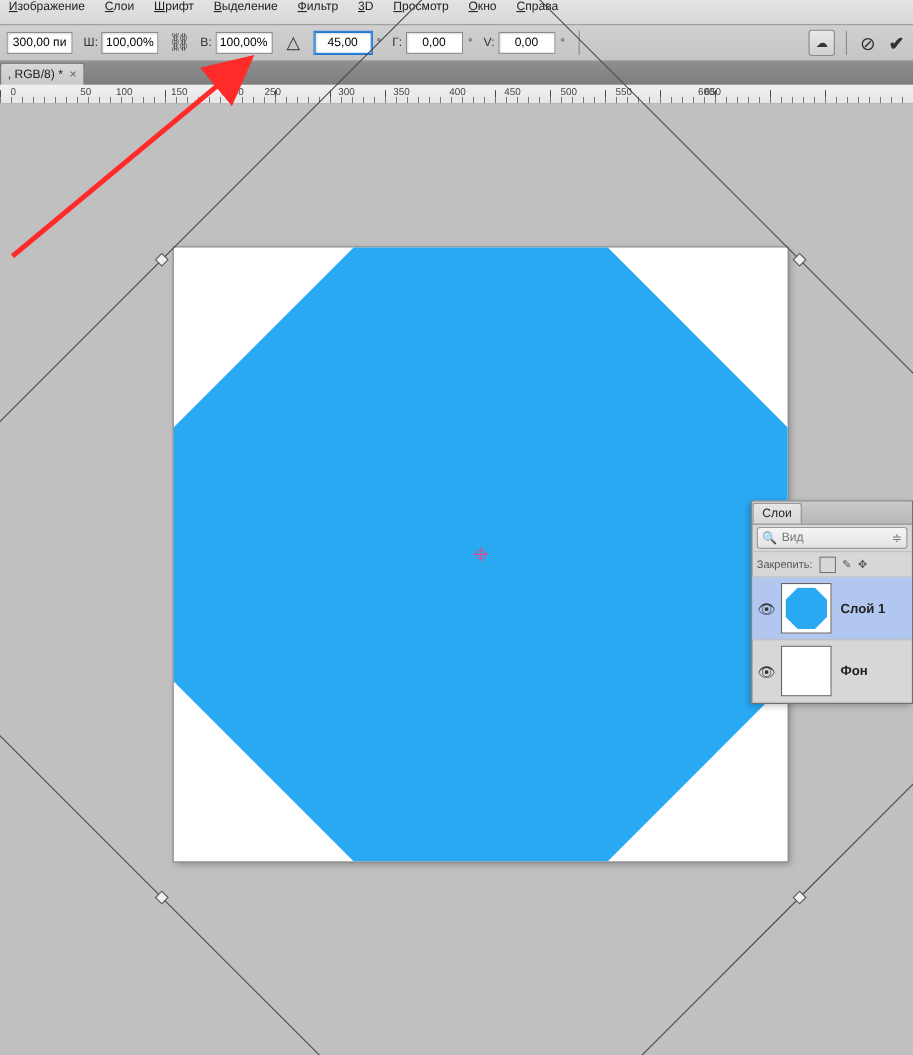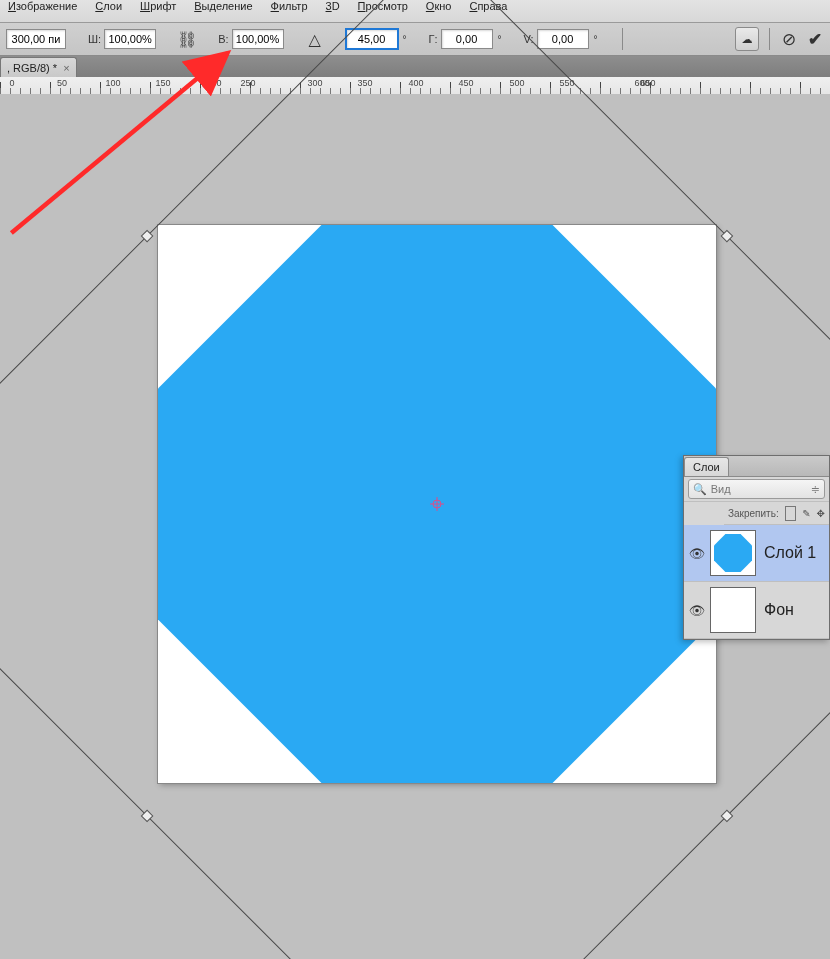--- a/index.html
+++ b/index.html
@@ -1,19 +1,19 @@
 <!DOCTYPE html>
 <html><head>
 <meta charset="utf-8">
 <style>
   html,body{margin:0;padding:0;width:830px;height:959px;font-family:Tahoma,Arial,sans-serif;font-size:11px;background:#b8b8b8;overflow:hidden;-webkit-font-smoothing:antialiased;}
   .menubar{height:22px;background:linear-gradient(#e3e3e3,#d8d8d8);border-bottom:1px solid #9a9a9a;display:flex;align-items:flex-start;padding:0 8px;gap:18px;color:#222;}
   .menubar span{cursor:default;}
   .menubar span .u{text-decoration:underline;}
-  .optbar{height:32px;background:linear-gradient(#d0d0d0,#c5c5c5);border-bottom:1px solid #8a8a8a;display:flex;align-items:center;padding:0 6px;gap:22px;color:#333;}
+  .optbar{height:32px;background:linear-gradient(#d0d0d0,#c5c5c5);border-bottom:1px solid #8a8a8a;display:flex;align-items:center;padding:0 6px;gap:10px;color:#333;}
   .optbar .fld{display:flex;align-items:center;gap:3px;}
   .optbar input{height:18px;border:1px solid #8a8a8a;box-shadow:inset 1px 1px 2px rgba(0,0,0,.15);background:#fff;font-size:11px;text-align:center;width:46px;padding:0 2px;}
   .optbar input.w60{width:54px;}
   .optbar input.sel{border:1px solid #1e78d6;box-shadow:0 0 0 1px #1e78d6,inset 1px 1px 2px rgba(0,0,0,.15);}
   .optbar .deg{font-size:10px;color:#333;margin-left:2px;}
   .optbar .sep{width:1px;height:22px;background:#8a8a8a;margin:0 2px;}
   .optbar .right{margin-left:auto;display:flex;align-items:center;gap:8px;}
   .optbar .iconbtn{width:22px;height:22px;border:1px solid #8a8a8a;border-radius:3px;background:linear-gradient(#eaeaea,#d0d0d0);display:flex;align-items:center;justify-content:center;}
   .optbar .icon{width:18px;height:18px;display:flex;align-items:center;justify-content:center;font-size:16px;color:#333;}
   .optbar select{height:20px;border:1px solid #8a8a8a;background:linear-gradient(#f4f4f4,#dcdcdc);font-size:11px;}
@@ -32,27 +32,27 @@
   .ruler-h::before{content:"";position:absolute;inset:0;background:repeating-linear-gradient(to right,#777 0 1px,transparent 1px 10px),repeating-linear-gradient(to right,#444 0 1px,transparent 1px 50px);background-position:0 11px,0 5px;background-size:10px 6px,50px 12px;background-repeat:repeat-x;}
   
   .arrow{position:absolute;top:42px;left:-10px;width:270px;height:200px;pointer-events:none;}
   
   .panel{position:absolute;right:0;top:455px;width:145px;background:#d7d7d7;border:1px solid #6e6e6e;box-shadow:-2px 2px 6px rgba(0,0,0,.25);}
   .panel .titlebar{height:20px;background:linear-gradient(#cacaca,#b8b8b8);display:flex;align-items:flex-end;border-bottom:1px solid #8a8a8a;}
   .panel .ptab{height:18px;background:linear-gradient(#e6e6e6,#d7d7d7);border:1px solid #8a8a8a;border-bottom:none;border-radius:3px 3px 0 0;padding:0 8px;display:flex;align-items:center;font-size:11px;color:#222;}
   .panel .row{display:flex;align-items:center;height:24px;padding:0 4px;gap:4px;border-bottom:1px solid #bfbfbf;}
   .panel .srch{flex:1;height:18px;border:1px solid #9a9a9a;background:linear-gradient(#f5f5f5,#e3e3e3);border-radius:3px;display:flex;align-items:center;gap:4px;padding:0 4px;color:#777;}
   .panel select{height:18px;width:100%;border:1px solid #9a9a9a;background:linear-gradient(#f5f5f5,#e3e3e3);font-size:11px;}
-  .panel .lock{height:22px;display:flex;align-items:center;gap:6px;padding:0 4px;color:#555;font-size:10px;border-bottom:1px solid #bfbfbf;margin-left:40px;}
+  .panel .lock{height:22px;display:flex;align-items:center;gap:6px;padding:0 4px;color:#555;font-size:10px;border-bottom:1px solid #bfbfbf;}
   .panel .lock .sq{width:13px;height:13px;border:1px solid #777;}
   .panel .layer{display:flex;align-items:center;height:56px;border-bottom:1px solid #bfbfbf;}
   .panel .layer .eye{width:26px;text-align:center;color:#333;font-size:13px;}
   .panel .layer .thumb{width:44px;height:44px;background:#fff;border:1px solid #666;margin-right:8px;display:flex;align-items:center;justify-content:center;}
   .panel .layer.selected{background:#b1c7f0;}
-  .panel .layer .lbl{font-size:16px;color:#222;}
+  .panel .layer .lbl{font-size:12px;color:#222;font-weight:bold;}
   .thumb .oct{width:38px;height:38px;background:#2aa9f3;clip-path:polygon(30% 0,70% 0,100% 30%,100% 70%,70% 100%,30% 100%,0 70%,0 30%);}
   .thumb.checker{background:repeating-conic-gradient(#ccc 0 25%,#fff 0 50%) 0 0/12px 12px;}
   
   .rnum{position:absolute;top:1px;font-size:9px;color:#444;transform:translateX(-50%);}
 </style>
 </head>
 <body>
 
 <div class="menubar">
   <span><span class="u">И</span>зображение</span>
@@ -107,21 +107,21 @@
 
 <div class="tabbar">
   <div class="tab">
     <span>, RGB/8) *</span>
     <span class="x">×</span>
   </div>
 </div>
 
 <div class="ruler-h">
   <span class="rnum" style="left:12px">0</span>
-  <span class="rnum" style="left:62px">50</span>
+  <span class="rnum" style="left:78px">50</span>
   <span class="rnum" style="left:113px">100</span>
   <span class="rnum" style="left:163px">150</span>
   <span class="rnum" style="left:214px">200</span>
   <span class="rnum" style="left:248px">250</span>
   <span class="rnum" style="left:315px">300</span>
   <span class="rnum" style="left:365px">350</span>
   <span class="rnum" style="left:416px">400</span>
   <span class="rnum" style="left:466px">450</span>
   <span class="rnum" style="left:517px">500</span>
   <span class="rnum" style="left:567px">550</span>

